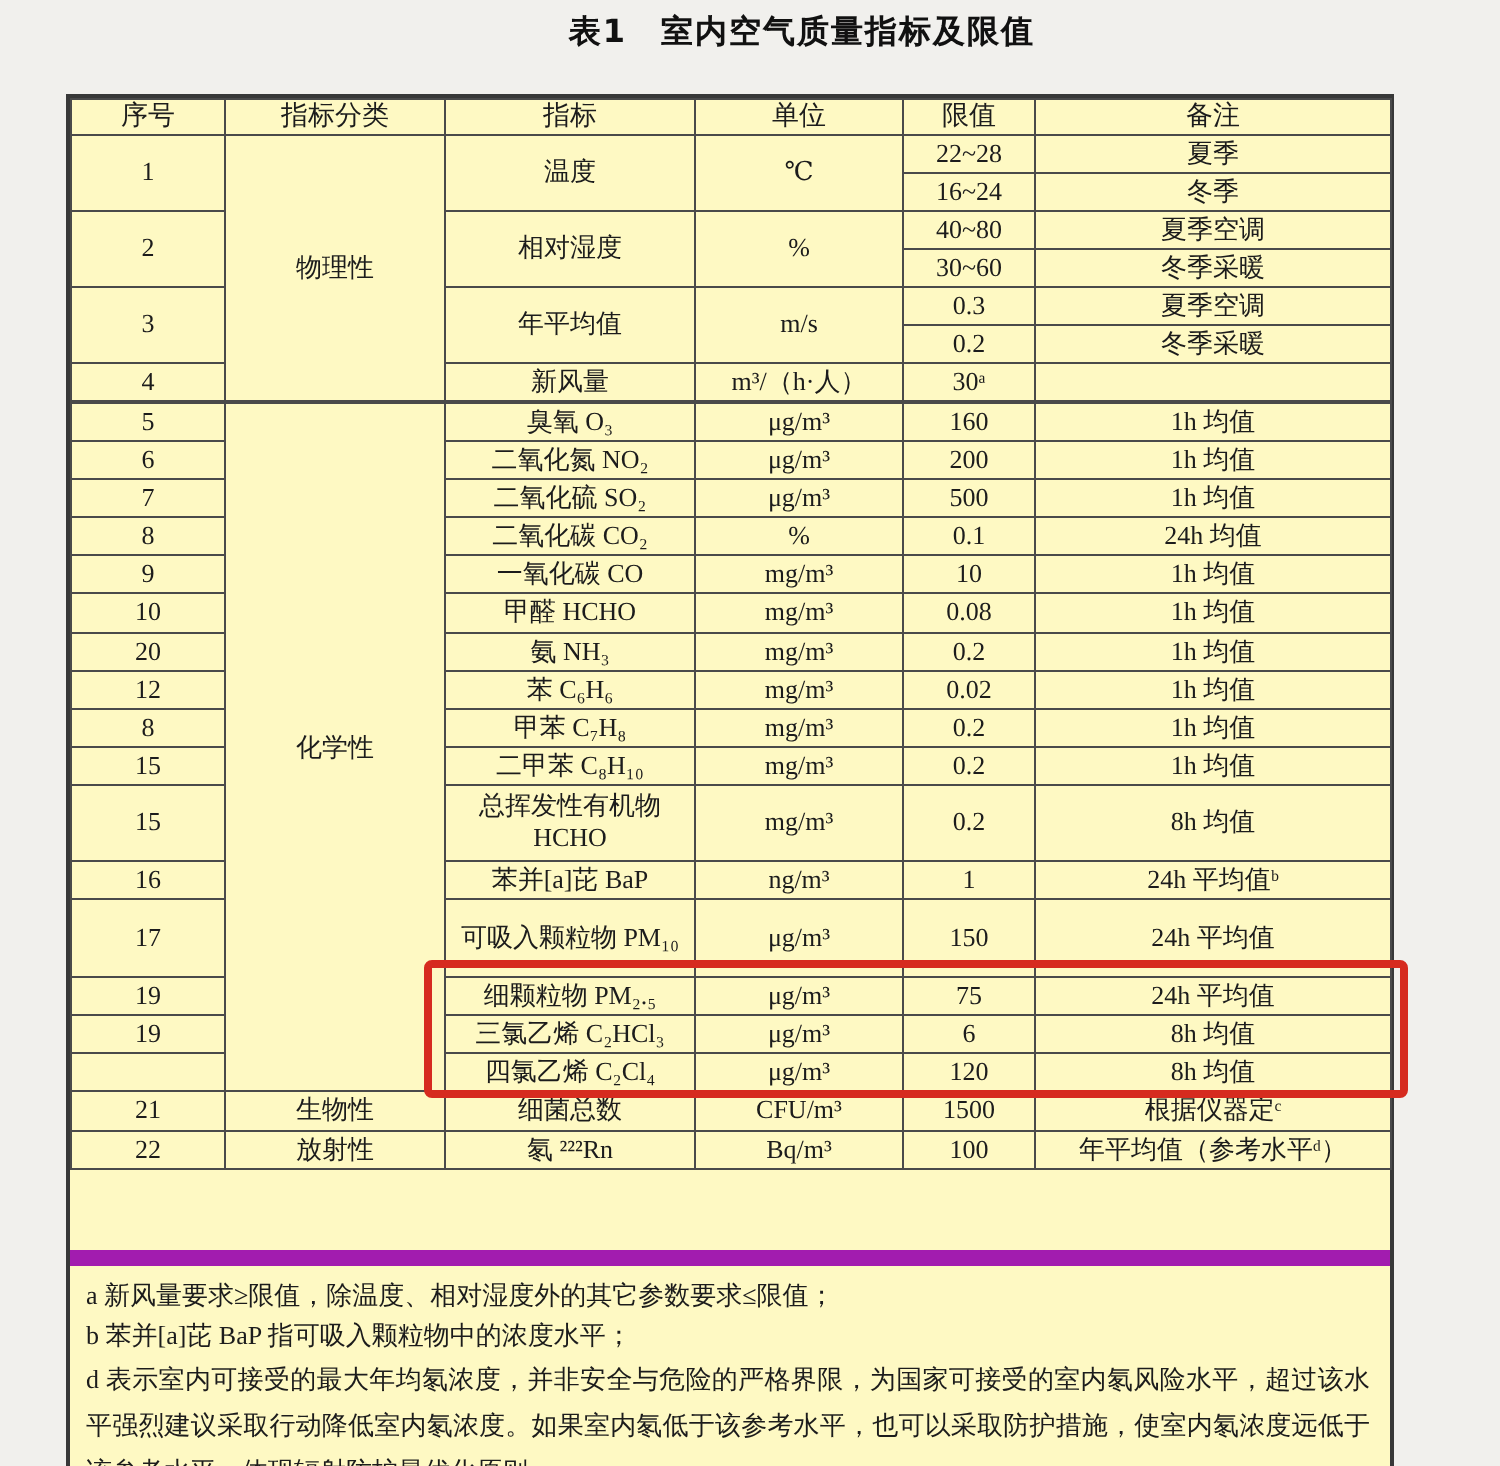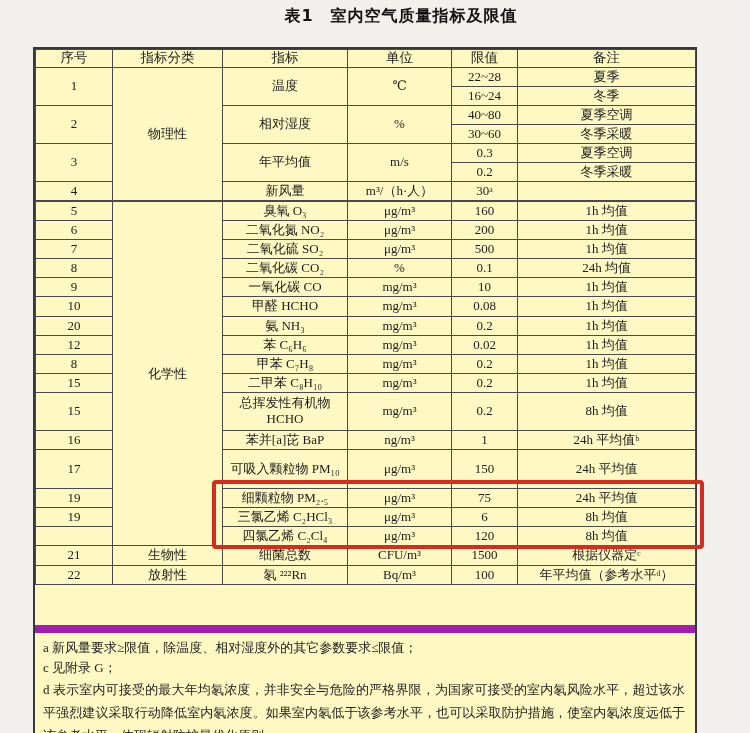--- a/index.html
+++ b/index.html
@@ -241,18 +241,18 @@
       <td class="c-ind">氡 ²²²Rn</td>
       <td>Bq/m³</td>
       <td>100</td>
       <td>年平均值（参考水平ᵈ）</td>
     </tr>
   </tbody>
     </table>
 
   <div class="footnotes">
     <p>a 新风量要求≥限值，除温度、相对湿度外的其它参数要求≤限值；</p>
-    <p>c 见附录 G；</p>
+    <p>b 苯并[a]芘 BaP 指可吸入颗粒物中的浓度水平；</p>
     <p class="fn-d">d 表示室内可接受的最大年均氡浓度，并非安全与危险的严格界限，为国家可接受的室内氡风险水平，超过该水平强烈建议采取行动降低室内氡浓度。如果室内氡低于该参考水平，也可以采取防护措施，使室内氡浓度远低于该参考水平，体现辐射防护最优化原则。</p>
   </div>
 </div>
 
 <div class="highlight" style="border-color: rgb(214, 43, 31);"></div>
 
 </body></html>

